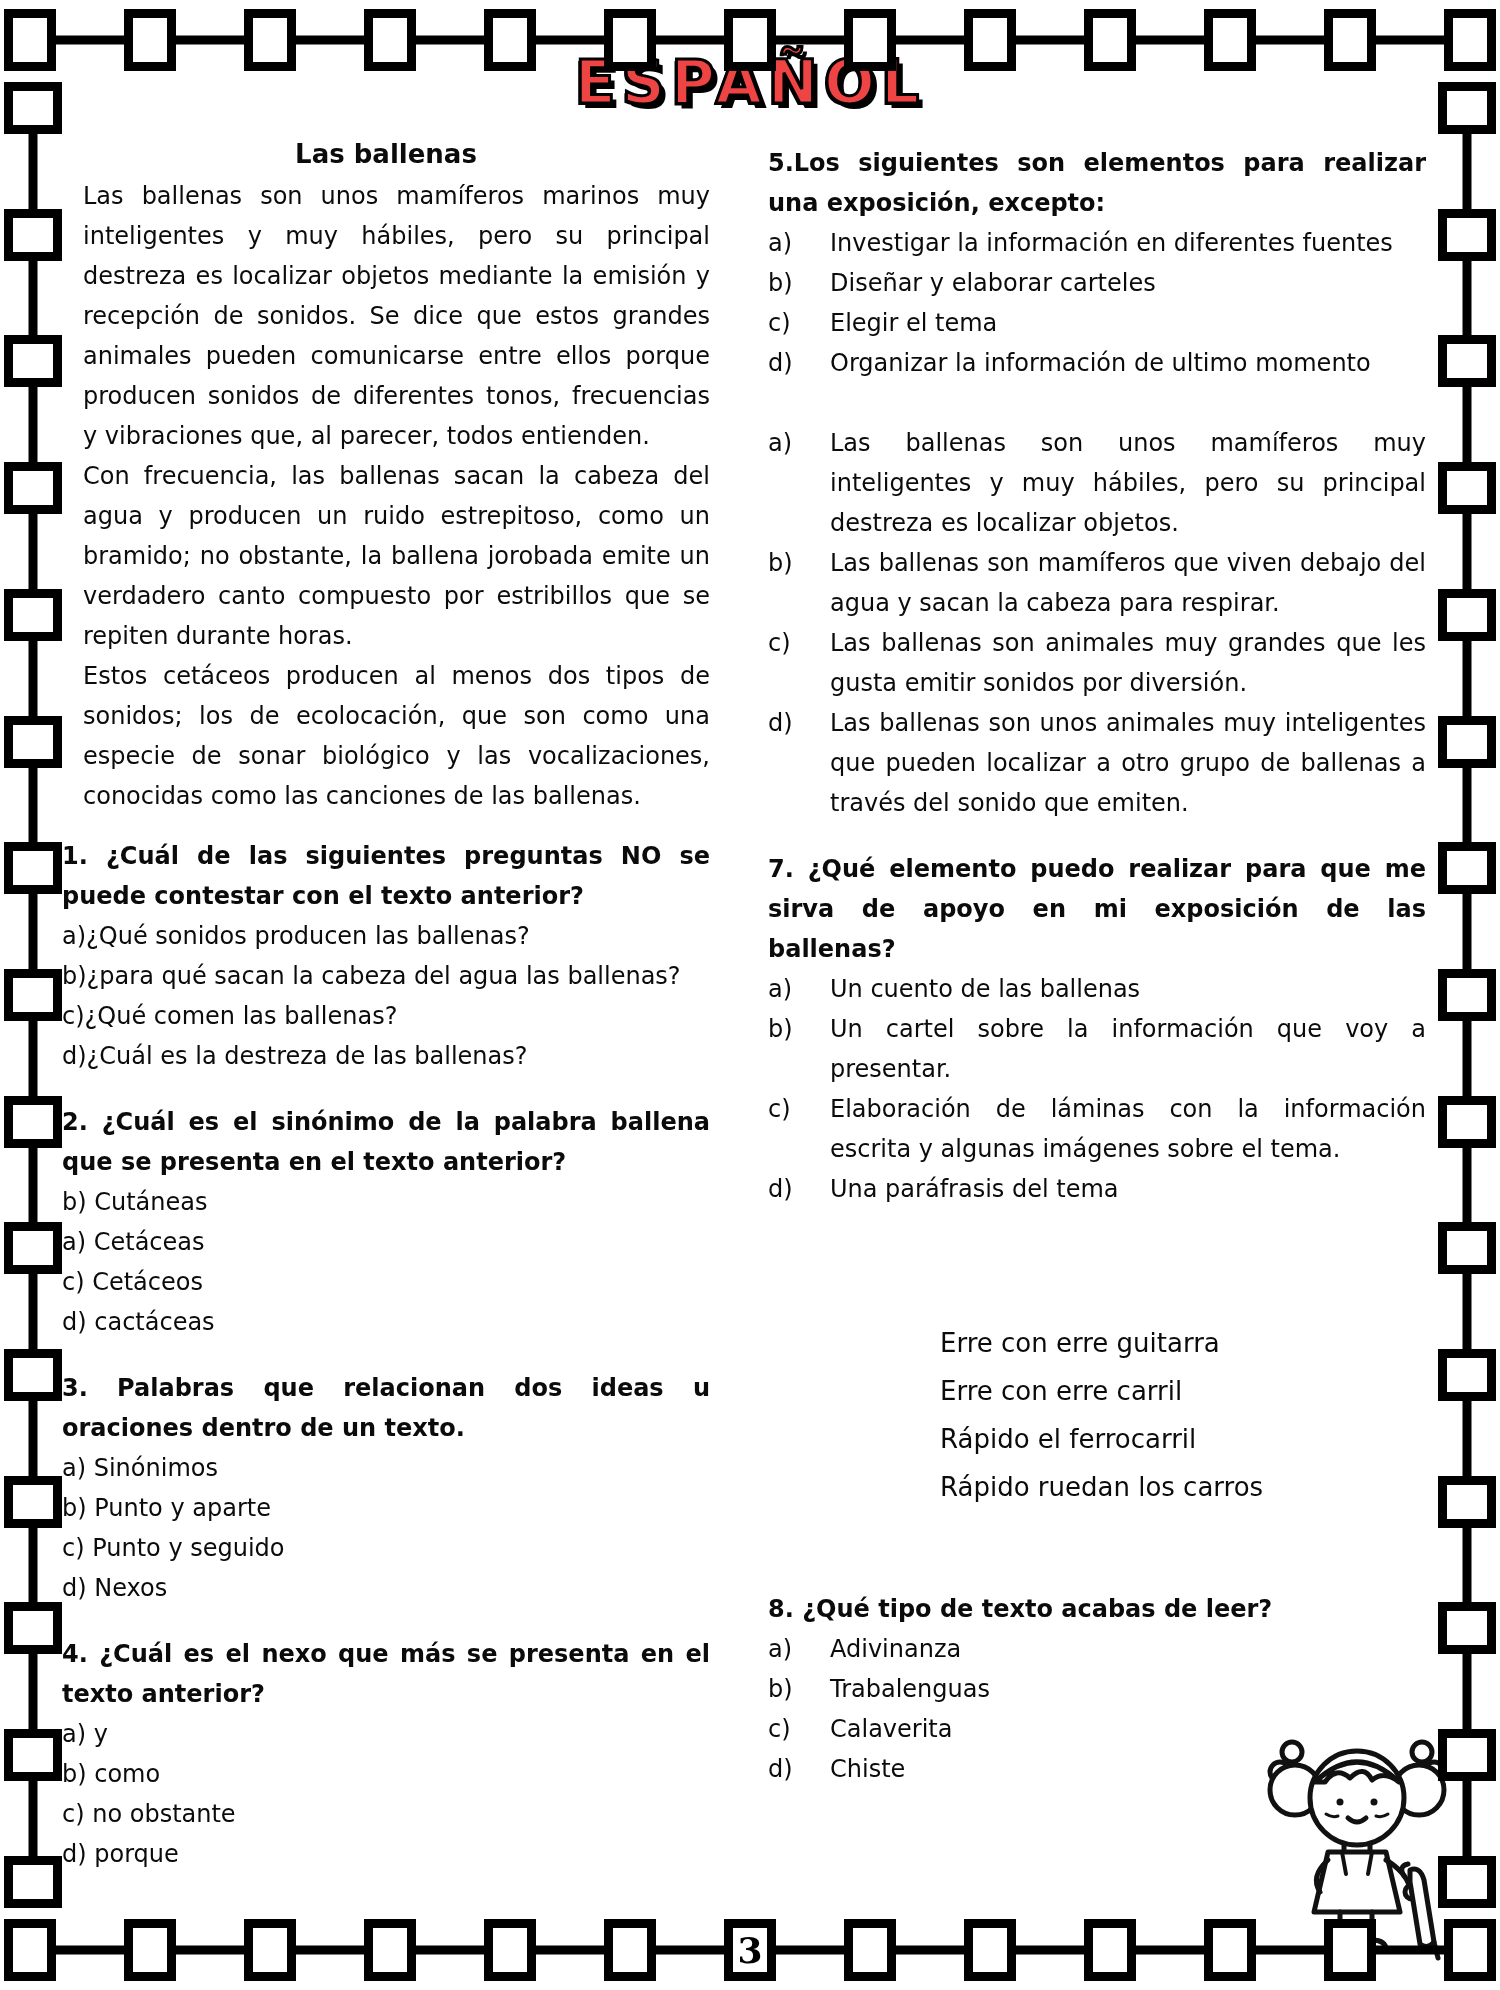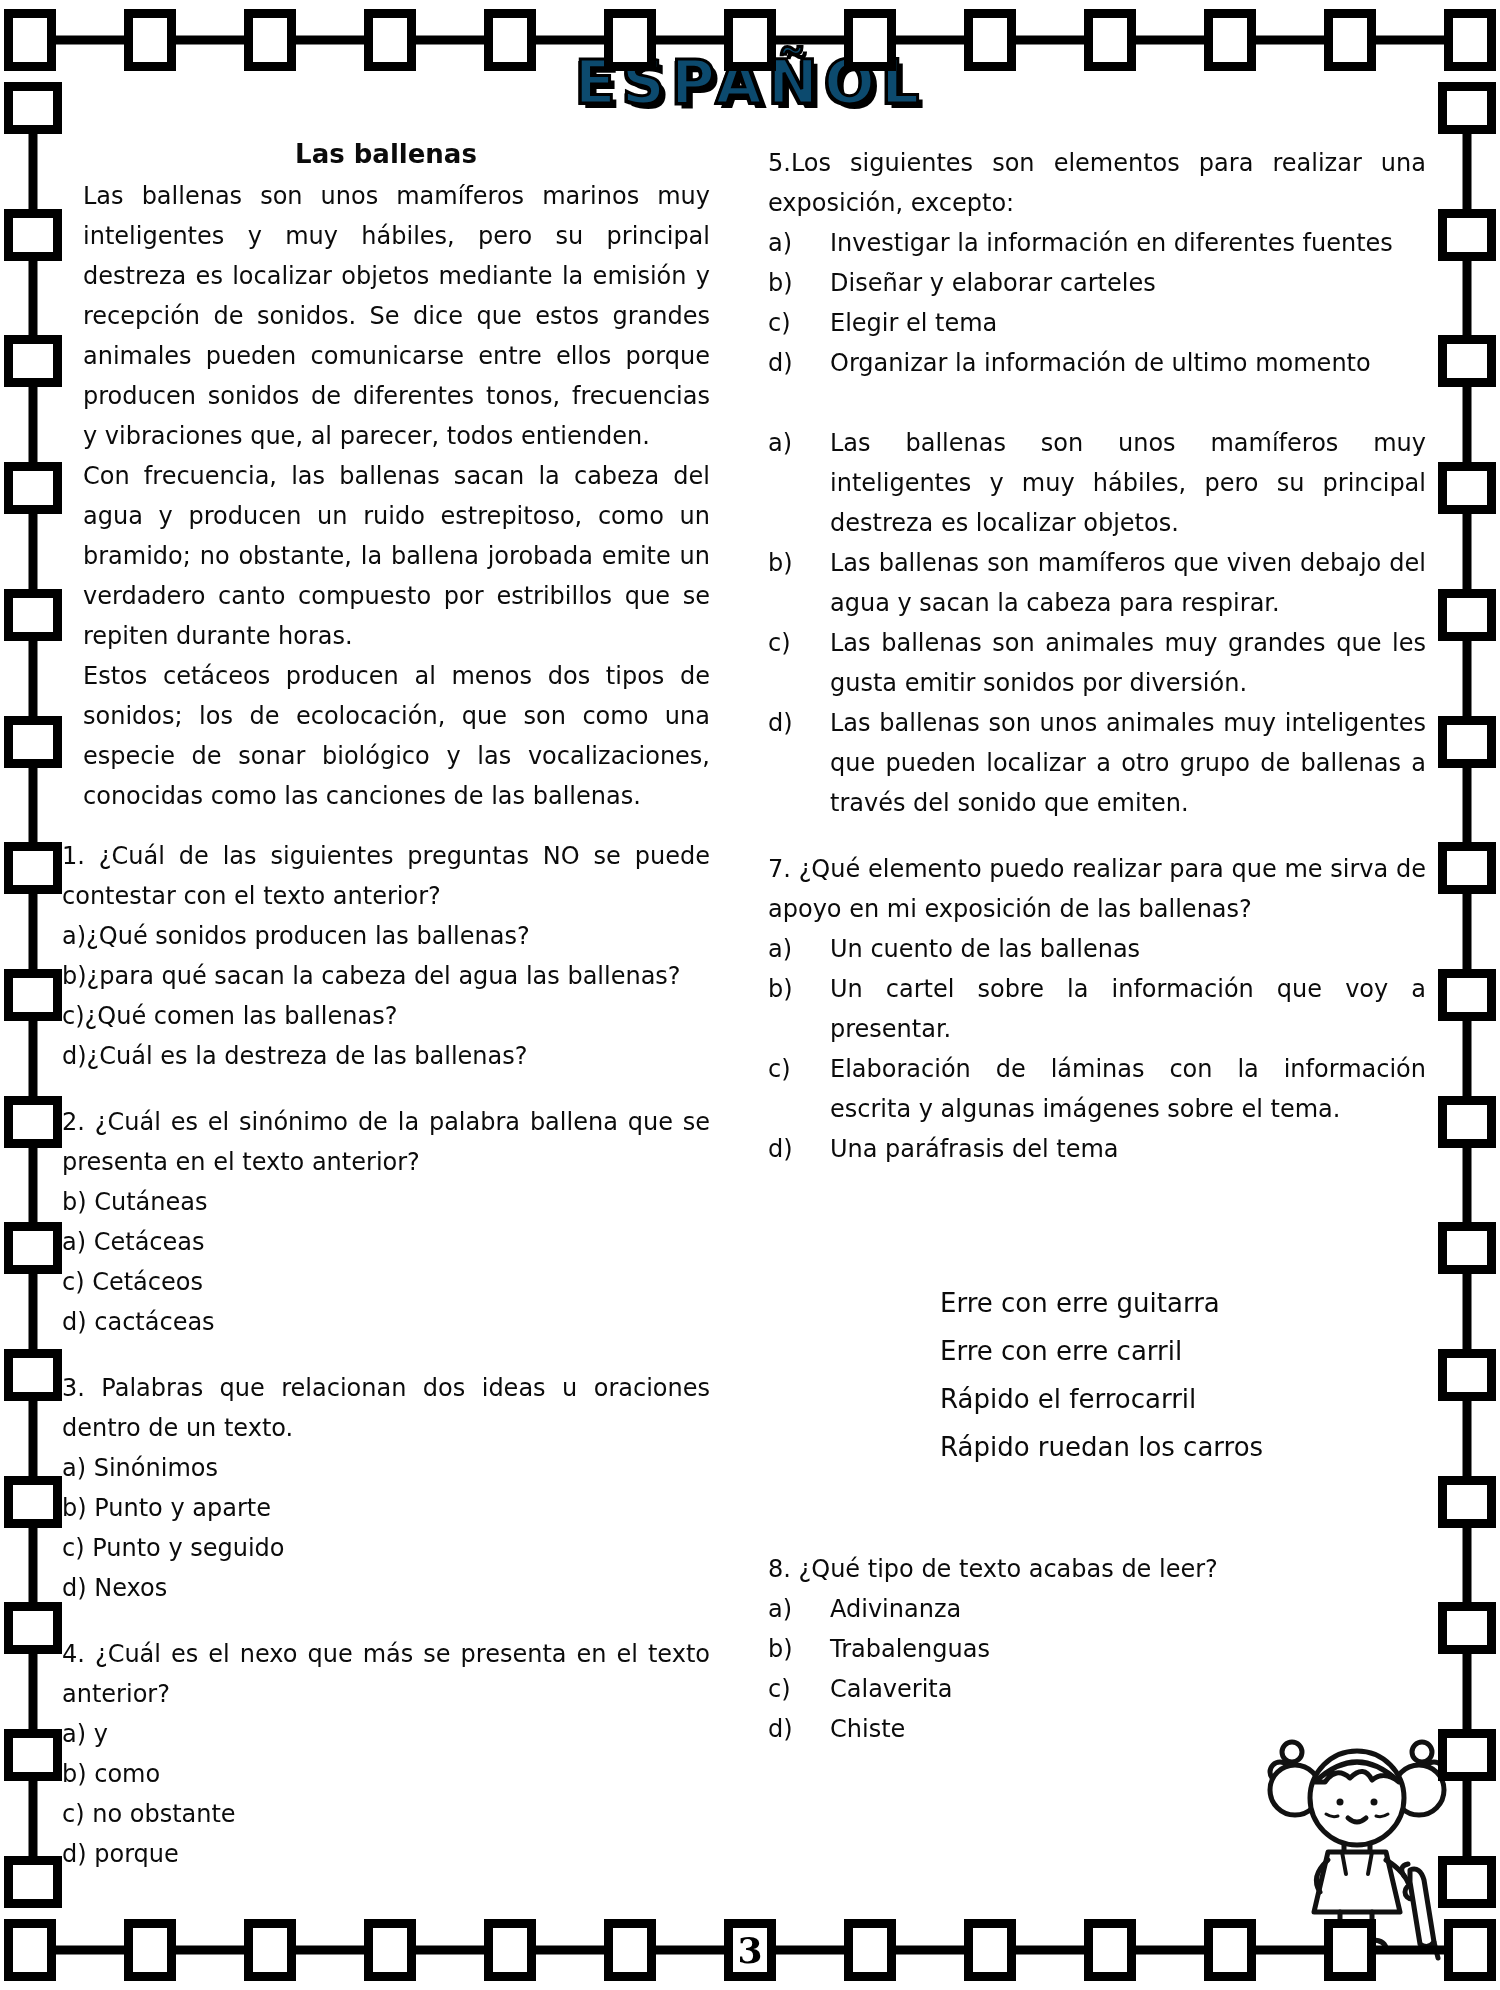--- a/index.html
+++ b/index.html
@@ -27,38 +27,38 @@
   .chain .sq.page-num {
     display:flex; align-items:center; justify-content:center;
     font-family:"DejaVu Serif","Liberation Serif",serif;
     font-weight:bold; font-size:36px; color:#000;
   }
 
   
   .subject-title {
     position:absolute; left:0; right:0; top:52px; text-align:center;
     font-size:60px; font-weight:bold; letter-spacing:6px;
-    color:#0c4a6e; -webkit-text-stroke:3px #000;
+    color:#ef4444; -webkit-text-stroke:3px #000;
     text-shadow:5px 5px 0 #000, -2px 2px 0 #000;
     z-index:2; line-height:1;
   }
 
   
   .col { position:absolute; font-size:24px; line-height:40px; z-index:1; }
   .col-left  { left:62px;  top:138px; width:648px; }
   .col-right { left:768px; top:118px; width:658px; }
 
   .reading-title { font-size:26px; line-height:32px; font-weight:bold; text-align:center; margin-bottom:6px; }
   .para { text-align:justify;margin-left:21px; }
 
   .q { margin-top:26px; }
   .q.first { margin-top:20px; }
   .col-right .q.first { margin-top:25px; }
   .q.gap-lg { margin-top:40px; }
-  .stem { text-align:justify; }
+  .stem { text-align:justify;font-weight:bold; }
   .lopt { text-align:left; }
 
   .ropt { display:flex; }
   .ropt .letter { flex:0 0 62px; }
   .ropt .text { flex:1; text-align:justify; }
 
   .poem { margin:110px 0 0 172px; font-size:26px; line-height:48px; }
   .q8 { margin-top:78px; }
 
   .girl { position:absolute; right:48px; bottom:20px; z-index:2; }

